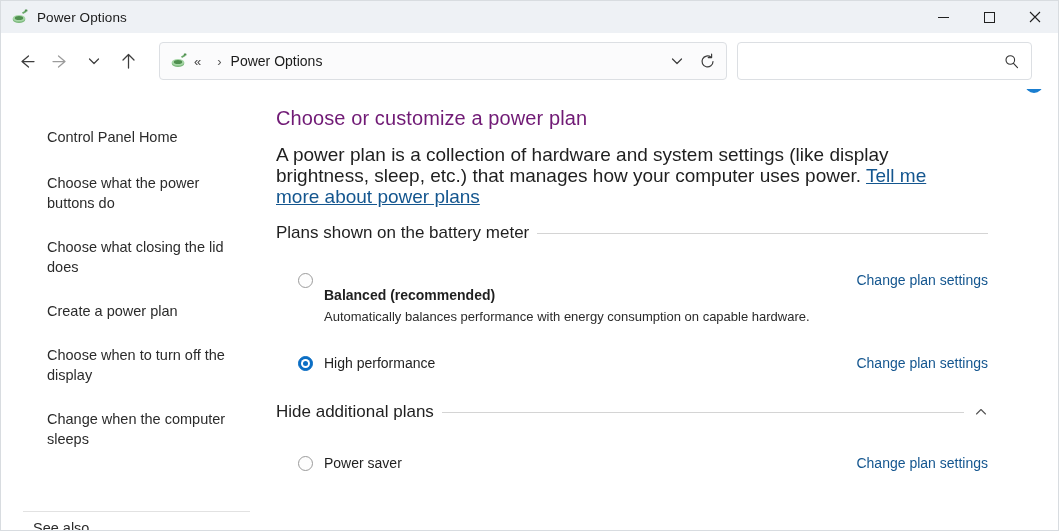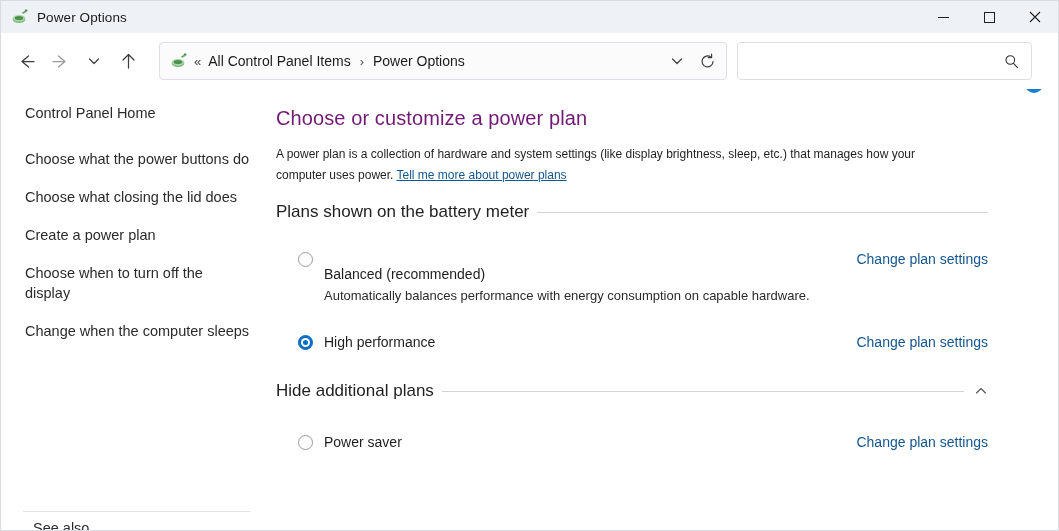--- a/index.html
+++ b/index.html
@@ -187,21 +187,21 @@
     align-items: flex-start;
     font-size: 14.5px;
     color: #2b2b2b;
     line-height: 20px;
     padding: 0 14px 0 0;
     margin: 0 0 18px 0;
     position: relative;
   }
   .side-link .txt { display: block; }
   .side-link.home { margin-bottom: 26px; }
-  .side-indent { padding-left: 24px; }
+  .side-indent { padding-left: 46px; margin-top: 24px; }
   .see-also {
     position: absolute;
     left: 32px;
     bottom: -6px;
     font-size: 14.5px;
     color: #2b2b2b;
   }
   .side-divider {
     position: absolute;
     left: 22px;
@@ -227,21 +227,21 @@
     height: 20px;
   }
   .page-title {
     font-size: 20px;
     color: #701a75;
     font-weight: normal;
     margin: 0 0 14px 0;
     letter-spacing: 0.1px;
   }
   .page-desc {
-    font-size: 12px;
+    font-size: 19px;
     color: #1f1f1f;
     line-height: 21px;
     margin: 0 0 16px 0;
     max-width: 678px;
   }
   .inline-link {
     color: #14568f;
     text-decoration: underline;
     cursor: pointer;
   }
@@ -310,21 +310,21 @@
     width: 5px;
     height: 5px;
     margin: -2.5px 0 0 -2.5px;
     border-radius: 50%;
     background: #0b6ec4;
   }
   .plan-name {
     font-size: 14px;
     color: #1f1f1f;
   }
-  .plan-name.bold { font-weight: normal; margin-top: 30px; }
+  .plan-name.bold { font-weight: bold; margin-top: 30px; }
   .row-spacer { flex: 1; }
   .change-link {
     font-size: 14px;
     color: #14568f;
     white-space: nowrap;
     cursor: pointer;
   }
   .plan-desc {
     font-size: 13px;
     color: #2b2b2b;
@@ -397,21 +397,20 @@
       <span class="addr-icon">
         <svg width="18" height="18" viewBox="0 0 18 18">
           <ellipse cx="8" cy="11.5" rx="6.2" ry="3.6" fill="#7bb87b"></ellipse>
           <ellipse cx="8" cy="10.3" rx="6.2" ry="3.3" fill="#a6d6a6"></ellipse>
           <ellipse cx="8" cy="10" rx="4.2" ry="2.1" fill="#4f8f4f"></ellipse>
           <path d="M11 4.5 L14.5 2.5 L15.5 4 L12 6" fill="#6aa96a"></path>
           <rect x="13.8" y="1.4" width="2.6" height="2.2" rx="0.5" fill="#4f8f4f"></rect>
         </svg>
       </span>
       <span class="crumb-sep-dbl">«</span>
-      <span class="crumb">All Control Panel Items</span>
       <span class="crumb-sep">›</span>
       <span class="crumb">Power Options</span>
       <span class="addr-spacer"></span>
       <div class="addr-btn">
         <svg width="14" height="14" viewBox="0 0 14 14">
             <path d="M2.5 5 L7 9.5 L11.5 5" stroke="#3d3d3d" stroke-width="1.2" fill="none" stroke-linecap="round" stroke-linejoin="round"></path>
           </svg>
       </div>
       <div class="addr-btn">
         <svg width="17" height="17" viewBox="0 0 17 17">

